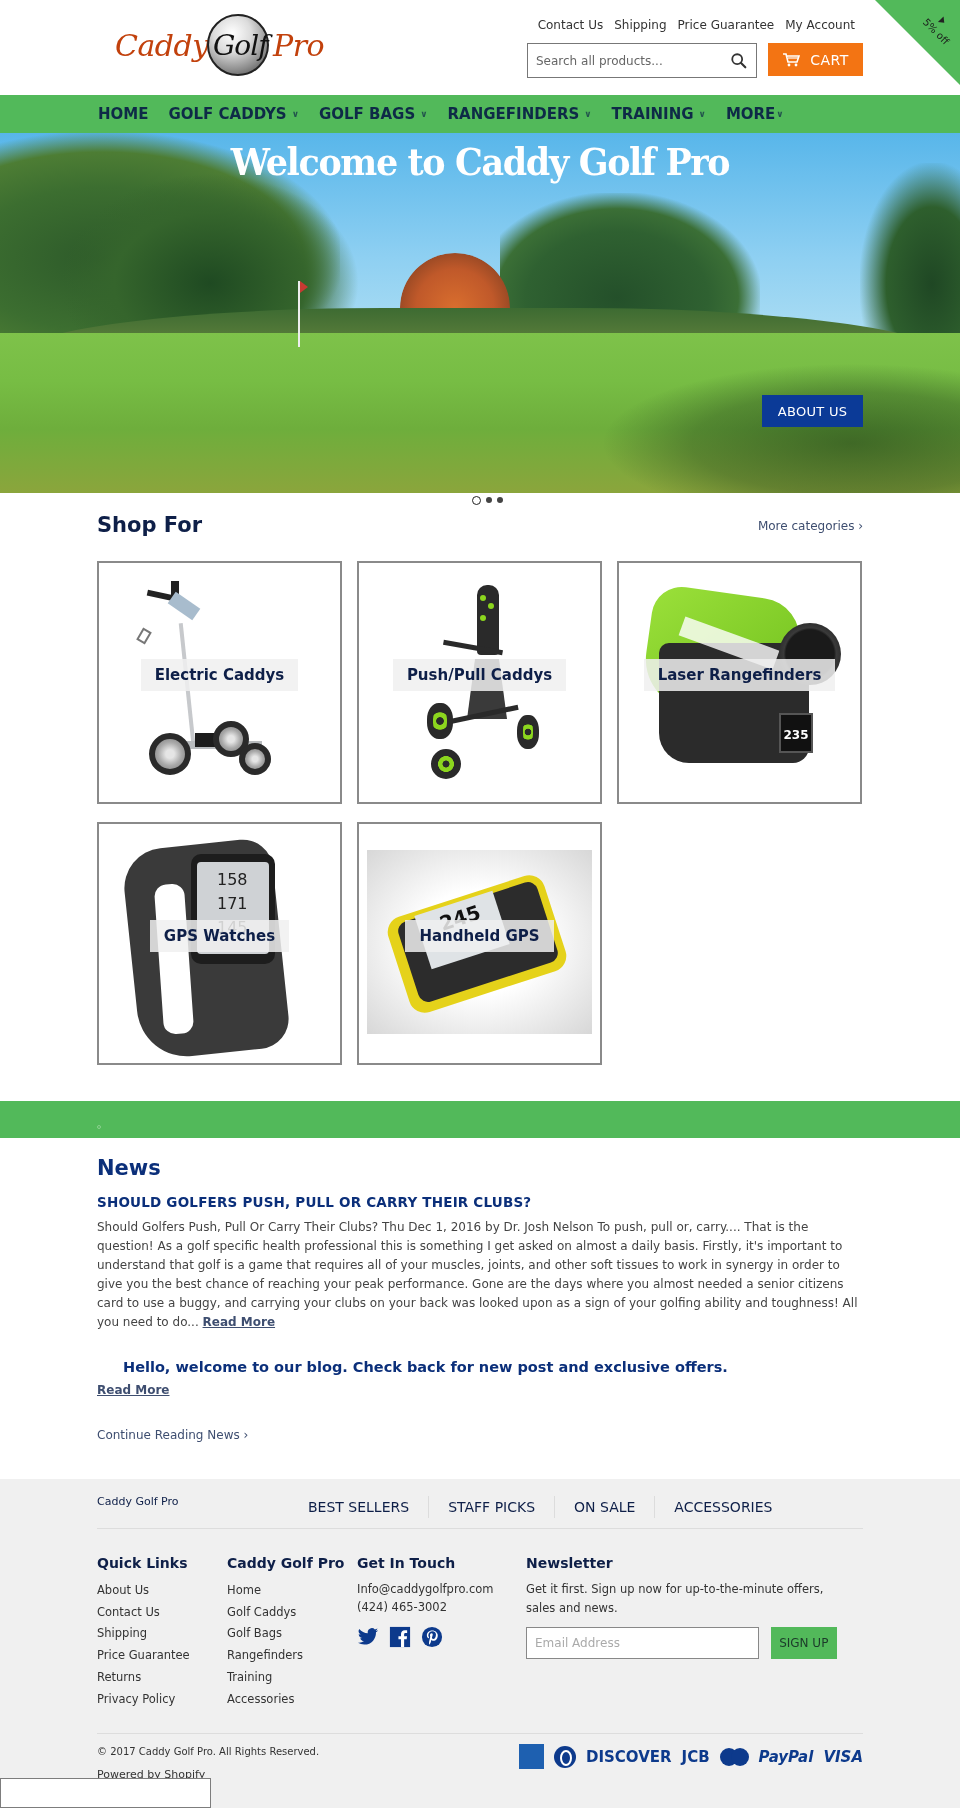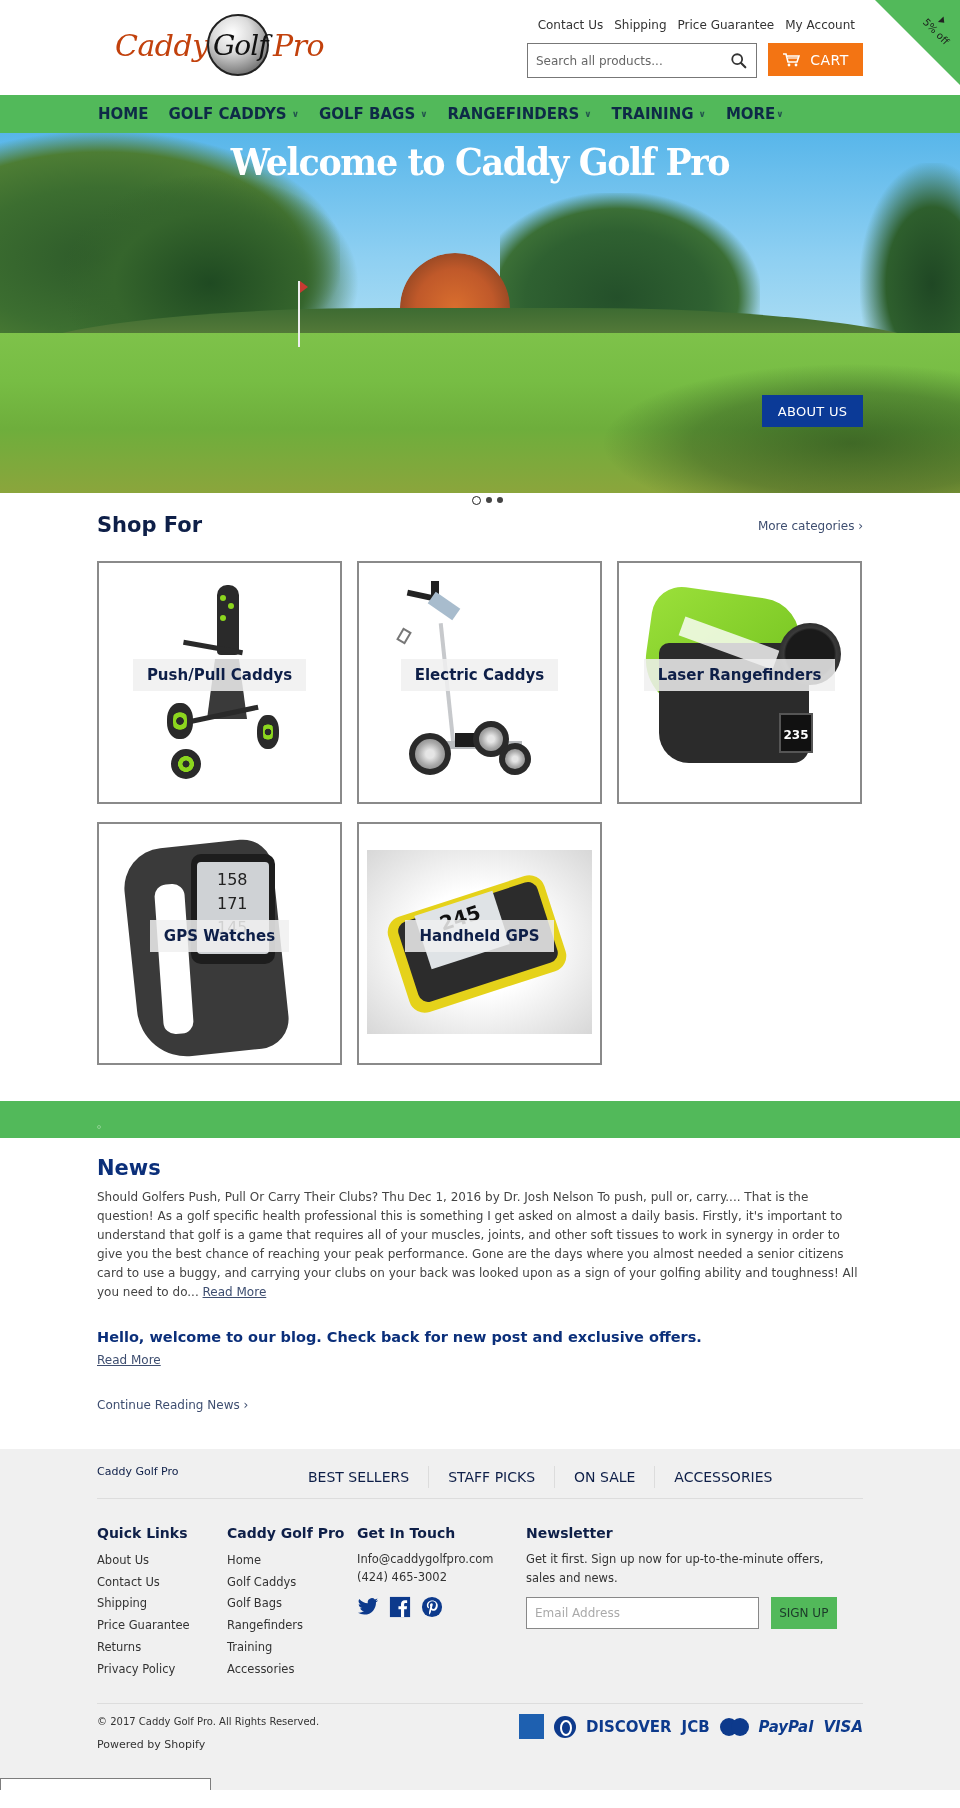--- a/index.html
+++ b/index.html
@@ -72,22 +72,22 @@
 
   
   .band { height: 37px; background: #52b95a; margin-top: 36px; position: relative; }
   .band .tiny { position: absolute; left: 97px; top: 24px; width: 4px; height: 4px; border-radius: 50%; border: 1px solid #8bd18f; }
 
   
   .news { padding-top: 18px; }
   .news h2 { font-size: 21px; font-weight: bold; color: #0b2f7a; }
   .news h3 { font-size: 13.5px; font-weight: bold; color: #0b2f7a; margin-top: 14px; letter-spacing: 0.2px; }
   .news p { font-size: 12px; line-height: 19px; color: #444; margin-top: 8px; }
-  .news .rm { color: #3e4e70; text-decoration: underline; font-size: 12px; }
-  .news h3.welcome { font-size: 14.5px; margin-top: 27px; letter-spacing: 0; }
+  .news .rm { color: #3e4e70; text-decoration: underline; font-size: 12px; font-weight: bold; }
+  .news h3.welcome { font-size: 14.5px; margin-top: 27px; letter-spacing: 0; margin-left: 26px; }
   .news .rm2 { display: inline-block; margin-top: 8px; }
   .news .continue { text-align: left; font-size: 12px; color: #3e4e70; margin-top: 30px; }
 
   
   .footer { background: #f0f0f0; margin-top: 37px; padding-bottom: 22px; }
   .footer .inner { width: 766px; margin: 0 auto; position: relative; }
   .ftop { height: 50px; position: relative; border-bottom: 1px solid #dddddd; }
   .ftop .brand { position: absolute; left: 0; top: 16px; font-size: 11px; color: #0e1f48; }
   .ftop .fnav { position: absolute; left: 211px; top: 17px; display: flex; }
   .ftop .fnav a { font-size: 14px; color: #0e1f48; padding: 0 19px; border-left: 1px solid #dcdcdc; line-height: 22px; }
@@ -214,56 +214,56 @@
 
 <div class="section" style="margin-top:6px;">
   <div class="shophead">
     <h2>Shop For</h2>
     <a class="more">More categories ›</a>
   </div>
   <div class="grid">
 
     <a class="card">
       <div class="img">
+        <div class="ill" style="left:48px;top:30px;width:32px;height:6px;background:#222;transform:rotate(12deg)"></div>
+        <div class="ill" style="left:72px;top:18px;width:8px;height:22px;background:#222;"></div>
+        <div class="ill" style="left:70px;top:36px;width:30px;height:14px;background:#a8bccd;transform:rotate(35deg)"></div>
+        <div class="ill" style="left:40px;top:66px;width:10px;height:14px;border:2px solid #777;transform:rotate(30deg)"></div>
+        <div class="ill" style="left:86px;top:60px;width:4px;height:120px;background:#c7c9cc;transform:rotate(-6deg)"></div>
+        <div class="ill" style="left:68px;top:178px;width:95px;height:8px;background:#b8bbbe;"></div>
+        <div class="ill" style="left:96px;top:170px;width:26px;height:14px;background:#1c1c1c;"></div>
+        <div class="wheel" style="left:50px;top:170px;width:42px;height:42px;"></div>
+        <div class="wheel" style="left:114px;top:158px;width:36px;height:36px;"></div>
+        <div class="wheel" style="left:140px;top:180px;width:32px;height:32px;"></div>
+      </div>
+      <div class="label">
+          <span>Electric Caddys</span>
+        </div>
+    </a>
+
+    <a class="card">
+      <div class="img">
         <div class="ill" style="left:118px;top:22px;width:22px;height:70px;background:#2a2a2a;border-radius:10px 10px 4px 4px;"></div>
         <div class="ill" style="left:121px;top:32px;width:6px;height:6px;border-radius:50%;background:#8cd61e;"></div>
         <div class="ill" style="left:129px;top:40px;width:6px;height:6px;border-radius:50%;background:#8cd61e;"></div>
         <div class="ill" style="left:121px;top:52px;width:6px;height:6px;border-radius:50%;background:#8cd61e;"></div>
         <div class="ill" style="left:84px;top:82px;width:60px;height:5px;background:#2a2a2a;transform:rotate(10deg)"></div>
         <div class="ill" style="left:108px;top:96px;width:40px;height:60px;background:#3a3a3a;clip-path:polygon(20% 0,80% 0,100% 100%,0 100%);"></div>
         <div class="ill" style="left:80px;top:150px;width:80px;height:5px;background:#2a2a2a;transform:rotate(-12deg)"></div>
         <div class="wheel g" style="left:68px;top:140px;width:26px;height:36px;border-radius:45%;"></div>
         <div class="wheel g" style="left:158px;top:152px;width:22px;height:34px;border-radius:45%;"></div>
         <div class="wheel g" style="left:72px;top:186px;width:30px;height:30px;"></div>
       </div>
       <div class="label">
           <span>Push/Pull Caddys</span>
         </div>
     </a>
 
     <a class="card">
       <div class="img">
-        <div class="ill" style="left:48px;top:30px;width:32px;height:6px;background:#222;transform:rotate(12deg)"></div>
-        <div class="ill" style="left:72px;top:18px;width:8px;height:22px;background:#222;"></div>
-        <div class="ill" style="left:70px;top:36px;width:30px;height:14px;background:#a8bccd;transform:rotate(35deg)"></div>
-        <div class="ill" style="left:40px;top:66px;width:10px;height:14px;border:2px solid #777;transform:rotate(30deg)"></div>
-        <div class="ill" style="left:86px;top:60px;width:4px;height:120px;background:#c7c9cc;transform:rotate(-6deg)"></div>
-        <div class="ill" style="left:68px;top:178px;width:95px;height:8px;background:#b8bbbe;"></div>
-        <div class="ill" style="left:96px;top:170px;width:26px;height:14px;background:#1c1c1c;"></div>
-        <div class="wheel" style="left:50px;top:170px;width:42px;height:42px;"></div>
-        <div class="wheel" style="left:114px;top:158px;width:36px;height:36px;"></div>
-        <div class="wheel" style="left:140px;top:180px;width:32px;height:32px;"></div>
-      </div>
-      <div class="label">
-          <span>Electric Caddys</span>
-        </div>
-    </a>
-
-    <a class="card">
-      <div class="img">
         <div class="ill" style="left:28px;top:30px;width:150px;height:120px;background:linear-gradient(135deg,#9be03a,#6fbf1c);border-radius:30px 40px 10px 50px;transform:rotate(8deg);"></div>
         <div class="ill" style="left:40px;top:80px;width:150px;height:120px;background:#2b2b2b;border-radius:10px 20px 16px 30px;"></div>
         <div class="ill" style="left:60px;top:70px;width:100px;height:20px;background:#fff;transform:rotate(20deg);opacity:0.8;"></div>
         <div class="ill" style="left:160px;top:60px;width:62px;height:62px;border-radius:50%;background:radial-gradient(circle,#1a1a1a 55%,#3a3a3a 60%,#111 100%);"></div>
         <div class="ill" style="left:160px;top:150px;width:34px;height:40px;background:#111;border:2px solid #555;color:#fff;font-size:12px;font-weight:bold;text-align:center;line-height:40px;">235</div>
       </div>
       <div class="label">
           <span>Laser Rangefinders</span>
         </div>
     </a>
@@ -294,20 +294,21 @@
 
   </div>
 </div>
 
 <div class="band">
   <span class="tiny"></span>
 </div>
 
 <div class="section news">
   <h2>News</h2>
+  <h3><a>SHOULD GOLFERS PUSH, PULL OR CARRY THEIR CLUBS?</a></h3>
   <p><span>Should Golfers Push, Pull Or Carry Their Clubs? Thu Dec 1, 2016 by Dr. Josh Nelson To push, pull or, carry.... That is the question! As a golf specific health professional this is something I get asked on almost a daily basis. Firstly, it's important to understand that golf is a game that requires all of your muscles, joints, and other soft tissues to work in synergy in order to give you the best chance of reaching your peak performance. Gone are the days where you almost needed a senior citizens card to use a buggy, and carrying your clubs on your back was looked upon as a sign of your golfing ability and toughness! All you need to do...</span> <a class="rm">Read More</a></p>
   <h3 class="welcome"><a>Hello, welcome to our blog. Check back for new post and exclusive offers.</a></h3>
   <a class="rm rm2">Read More</a>
   <div class="continue"><a>Continue Reading News ›</a></div>
 </div>
 
 <div class="footer">
   <div class="inner">
     <div class="ftop">
       <div class="brand">Caddy Golf Pro</div>

